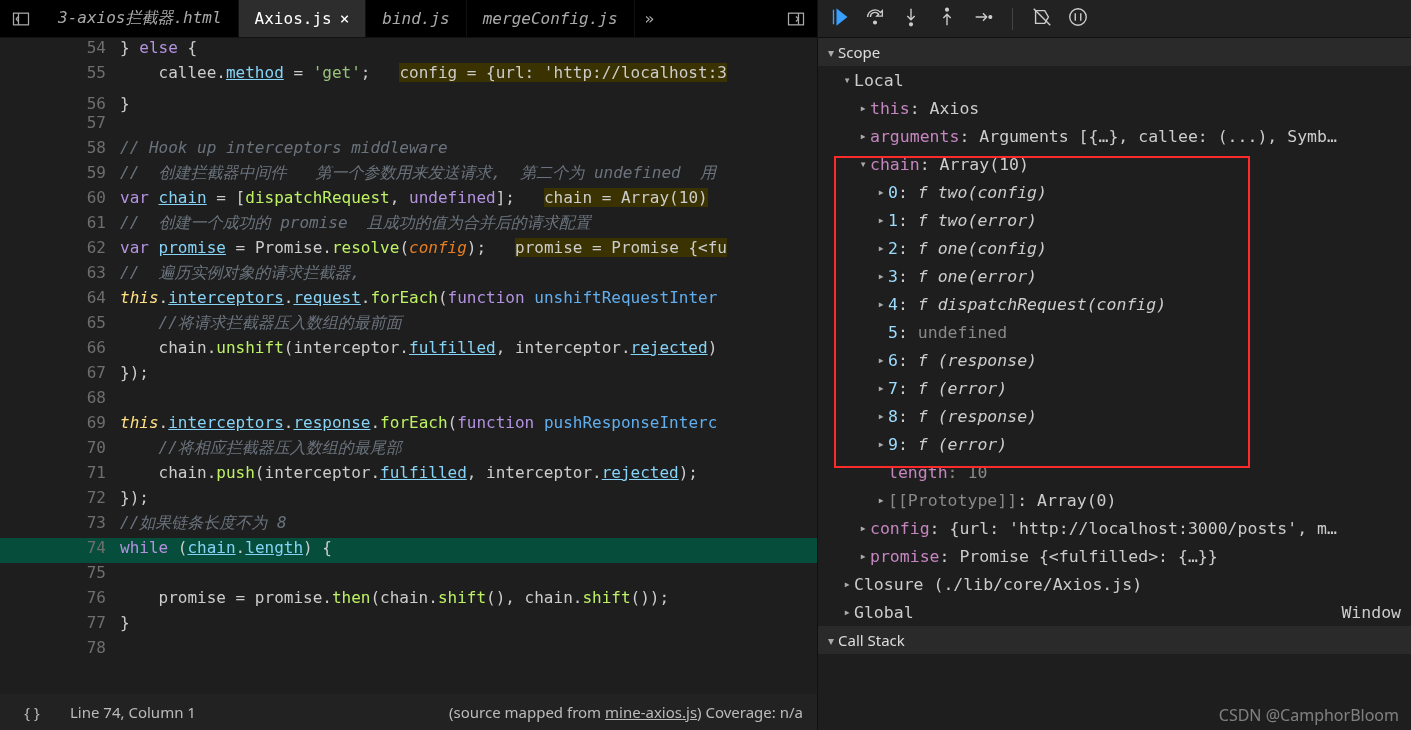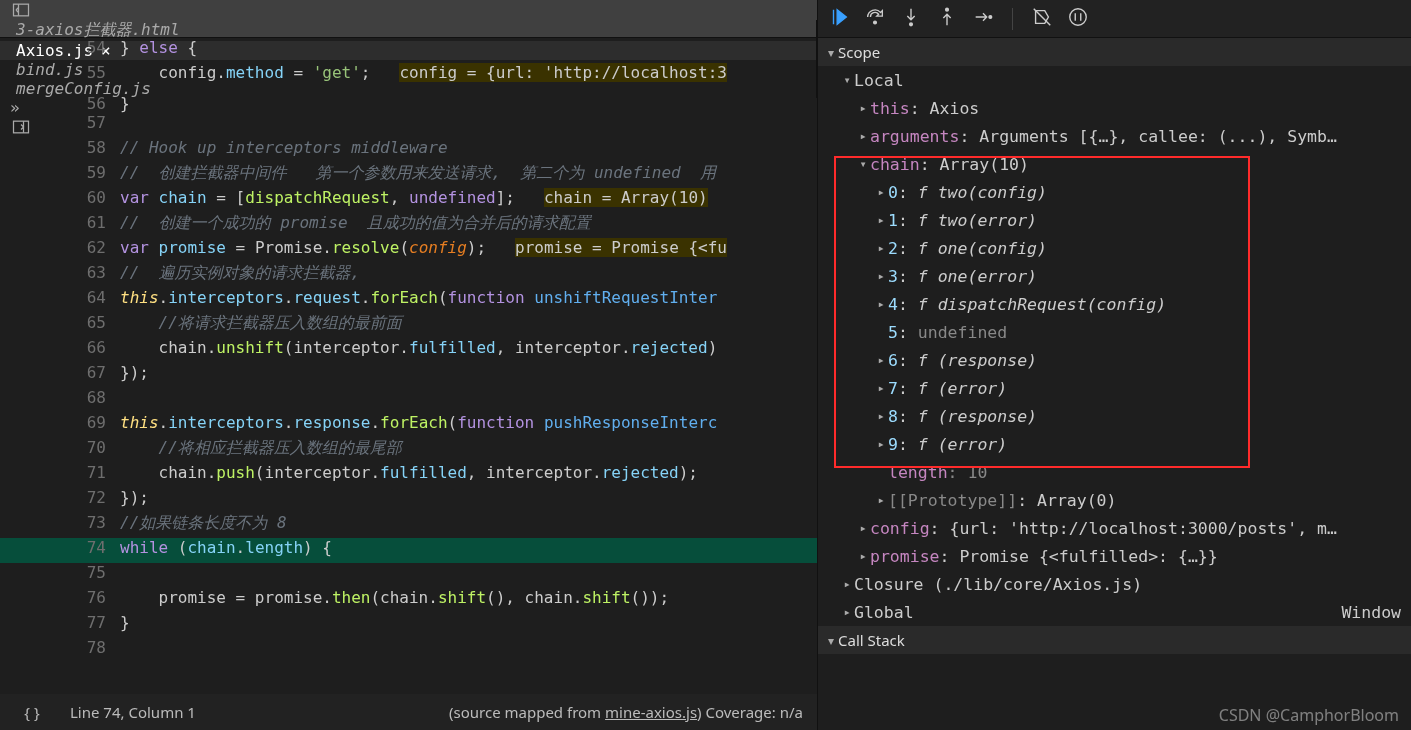--- a/index.html
+++ b/index.html
@@ -1,29 +1,29 @@
 <!DOCTYPE html>
 <html><head>
 <meta charset="utf-8">
 <style>
   * { margin:0; padding:0; box-sizing:border-box; }
   html,body { width:1411px; height:730px; background:#1e1e1e; overflow:hidden; }
   body { font-family:Consolas,Menlo,monospace; font-size:16px; color:#ccc; display:flex; }
   .tok-key   { color:#b392e0; }   
   .tok-this  { color:#ffe082; font-style:italic; }
-  .tok-prop  { color:#86d3f7; }
+  .tok-prop  { color:#86d3f7;text-decoration:underline; }
   .tok-func2 { color:#bef264;margin-top:13px; }
   .tok-arg   { color:#e67e22; font-style:italic; }
   .tok-str   { color:#98c379; }
   .tok-comm  { color:#6a737d; font-style:italic; }
   .tok-name  { color:#61afef; }
 
   
   .editor { position:relative; width:818px; height:730px; background:#1e1e1e; border-right:1px solid #111; display:flex; flex-direction:column; }
-  .tabs   { height:38px; display:flex; align-items:stretch; background:#404040; border-bottom:1px solid #111; user-select:none;flex-direction:column; }
+  .tabs   { height:38px; display:flex; align-items:stretch; background:#000000; border-bottom:1px solid #111; user-select:none; }
   .tab-btn{ width:42px; display:flex; align-items:center; justify-content:center; color:#aaa; }
   .tab-btn svg{ width:20px; height:20px; stroke:#aaa; fill:none; stroke-width:1.5; }
   .tab    { padding:0 16px; display:flex; align-items:center; gap:8px; color:#aaa; font-style:italic; border-right:1px solid #111; }
   .tab.active{ background:#2d2d2d; color:#fff; font-style:normal; }
   .tab .x { font-style:normal; }
   .dots   { padding:0 10px; display:flex; align-items:center; color:#aaa; }
   .tab-end{ flex:1; }
 
   .code   { position:relative; flex:1; overflow:hidden; }
   .code-row { position:absolute; left:0; right:0; height:25px; display:flex; white-space:pre;padding-left:42px; }
@@ -87,21 +87,21 @@
     <div class="tab-btn">
       <svg viewBox="0 0 24 24">
           <rect x="3" y="5" width="18" height="14"></rect>
           <path d="M15 5v14M12 9l3 3-3 3"></path>
         </svg>
     </div>
   </div>
 
   <div class="code" id="code">
       <div class="code-row" style="top: 0px;"><div class="ln">54</div><div class="txt"><span>} </span><span class="tok-key">else</span><span> {</span></div></div>
-      <div class="code-row" style="top: 25px;"><div class="ln">55</div><div class="txt"><span>    config.</span><span class="tok-prop">method</span><span> = </span><span class="tok-str">'get'</span><span>;   </span><span class="hl-word">config = {url: 'http://localhost:3</span></div></div>
+      <div class="code-row" style="top: 25px;"><div class="ln">55</div><div class="txt"><span>    callee.</span><span class="tok-prop">method</span><span> = </span><span class="tok-str">'get'</span><span>;   </span><span class="hl-word">config = {url: 'http://localhost:3</span></div></div>
       <div class="code-row" style="top: 50px; align-items: flex-end;"><div class="ln">56</div><div class="txt"><span>}</span></div></div>
       <div class="code-row" style="top: 75px;"><div class="ln">57</div><div class="txt"><span></span></div></div>
       <div class="code-row" style="top: 100px;"><div class="ln">58</div><div class="txt"><span class="tok-comm">// Hook up interceptors middleware</span></div></div>
       <div class="code-row" style="top: 125px;"><div class="ln">59</div><div class="txt"><span class="tok-comm">//  创建拦截器中间件   第一个参数用来发送请求,  第二个为 undefined  用</span></div></div>
       <div class="code-row" style="top: 150px;"><div class="ln">60</div><div class="txt"><span class="tok-key">var</span><span> </span><span class="tok-prop">chain</span><span> = [</span><span class="tok-func2">dispatchRequest</span><span>, </span><span class="tok-key">undefined</span><span>];   </span><span class="hl-word">chain = Array(10)</span></div></div>
       <div class="code-row" style="top: 175px;"><div class="ln">61</div><div class="txt"><span class="tok-comm">//  创建一个成功的 promise  且成功的值为合并后的请求配置</span></div></div>
       <div class="code-row" style="top: 200px;"><div class="ln">62</div><div class="txt"><span class="tok-key">var</span><span> </span><span class="tok-prop">promise</span><span> = Promise.</span><span class="tok-func2">resolve</span><span>(</span><span class="tok-arg">config</span><span>);   </span><span class="hl-word">promise = Promise {&lt;fu</span></div></div>
       <div class="code-row" style="top: 225px;"><div class="ln">63</div><div class="txt"><span class="tok-comm">//  遍历实例对象的请求拦截器,</span></div></div>
       <div class="code-row" style="top: 250px;"><div class="ln">64</div><div class="txt"><span class="tok-this">this</span><span>.</span><span class="tok-prop">interceptors</span><span>.</span><span class="tok-prop">request</span><span>.</span><span class="tok-func2">forEach</span><span>(</span><span class="tok-key">function</span><span> </span><span class="tok-name">unshiftRequestInter</span></div></div>
       <div class="code-row" style="top: 275px;"><div class="ln">65</div><div class="txt"><span>    </span><span class="tok-comm">//将请求拦截器压入数组的最前面</span></div></div>

